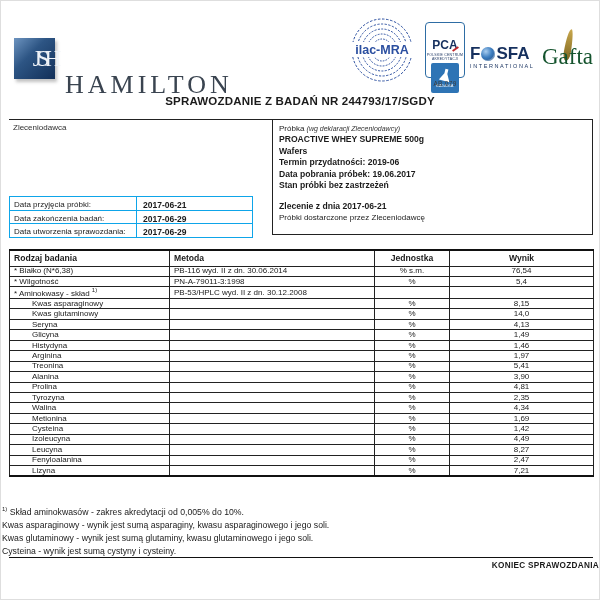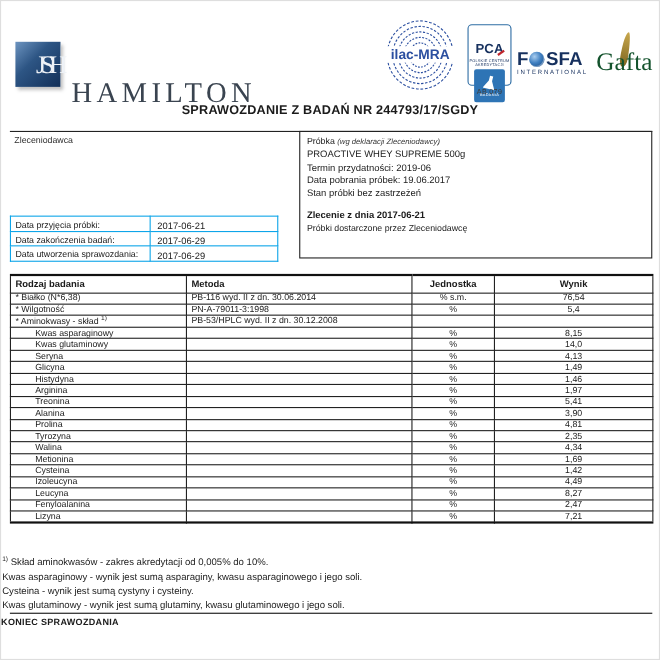--- a/index.html
+++ b/index.html
@@ -71,30 +71,30 @@
 
   
   .top-rule { position:absolute; left:8px; top:118px; width:584px; border-top:1px solid #222; }
   .client-label { position:absolute; left:12px; top:122px; font-size:8px; color:#2e2e2e; }
   .sample-box {
     position:absolute; left:271px; top:118px; width:321px; height:116px;
     border:1px solid #222; padding:3px 6px 0 6px;
   }
   .sample-head { font-size:8px; line-height:11px; }
   .sample-head .note { font-style:italic; font-size:7px; color:#333; }
-  .sample-line { font-weight:normal; font-size:8.6px; line-height:11.5px; }
+  .sample-line { font-weight:bold; font-size:8.6px; line-height:11.5px; }
   .order-line { font-weight:bold; font-size:8.6px; line-height:11.5px; margin-top:9px; }
   .delivery-line { font-size:8px; line-height:11px; }
 
   .dates-table { position:absolute; left:8px; top:195px; width:243px; border-collapse:collapse; table-layout:fixed; }
   .dates-table td {
     border:1px solid #0ea5e9; height:11.6px; font-size:8px;
     padding:4px 0 0 4px; line-height:1; vertical-align:middle; white-space:nowrap;
   }
-  .dates-table td.value { font-weight:normal; font-size:8.5px; padding-left:6px; }
+  .dates-table td.value { font-weight:bold; font-size:8.5px; padding-left:6px; }
 
   
   .results-table {
     position:absolute; left:8px; top:248px; width:584px;
     border-collapse:collapse; table-layout:fixed;
     border-bottom:2px solid #111;
   }
   .results-table th {
     border:1px solid #222; border-top:2px solid #111;
     font-size:8.6px; font-weight:bold; height:16px; padding:0 4px; white-space:nowrap;
@@ -107,21 +107,21 @@
   }
   .results-table td.center { text-align:center; }
   .results-table td.indent { padding-left:22px; }
   sup { font-size:6px; }
 
   
   .footnotes { position:absolute; left:1px; top:502px; width:592px; font-size:8.7px; line-height:12.9px; }
   .end-rule { position:absolute; left:8px; top:556px; width:584px; border-top:1.5px solid #111; }
   .end-label {
     position:absolute; top:560px; left:0; width:100%;
-    text-align:left; font-weight:bold; font-size:8.2px; letter-spacing:.3px;
+    text-align:right; font-weight:bold; font-size:8.2px; letter-spacing:.3px;
   }
 </style>
 </head>
 <body>
 
 <div class="page">
 
   <div class="jsh-square">
     <span>JSH</span>
   </div>
@@ -178,20 +178,21 @@
 
   <div class="top-rule"></div>
   <div class="client-label">Zleceniodawca</div>
 
   <div class="sample-box">
     <div class="sample-head">
       <span>Próbka</span>
       <span class="note">(wg deklaracji Zleceniodawcy)</span>
     </div>
     <div class="sample-line">PROACTIVE WHEY SUPREME 500g</div>
+    <div class="sample-line">Wafers</div>
     <div class="sample-line">Termin przydatności: 2019-06</div>
     <div class="sample-line">Data pobrania próbek: 19.06.2017</div>
     <div class="sample-line">Stan próbki bez zastrzeżeń</div>
     <div class="order-line">Zlecenie z dnia 2017-06-21</div>
     <div class="delivery-line">Próbki dostarczone przez Zleceniodawcę</div>
   </div>
 
   <table class="dates-table">
     <colgroup>
         <col style="width:127px">
@@ -348,20 +349,20 @@
           <td></td>
           <td class="center">%</td>
           <td class="center">7,21</td>
         </tr>
       </tbody>
   </table>
 
   <div class="footnotes">
       <div><sup>1)</sup> Skład aminokwasów - zakres akredytacji od 0,005% do 10%.</div>
       <div>Kwas asparaginowy - wynik jest sumą asparaginy, kwasu asparaginowego i jego soli.</div>
+      <div>Kwas glutaminowy - wynik jest sumą glutaminy, kwasu glutaminowego i jego soli.</div>
       <div>Cysteina - wynik jest sumą cystyny i cysteiny.</div>
-      <div>Kwas glutaminowy - wynik jest sumą glutaminy, kwasu glutaminowego i jego soli.</div>
     </div>
 
   <div class="end-rule"></div>
   <div class="end-label">KONIEC SPRAWOZDANIA</div>
 
 </div>
 
 </body></html>

